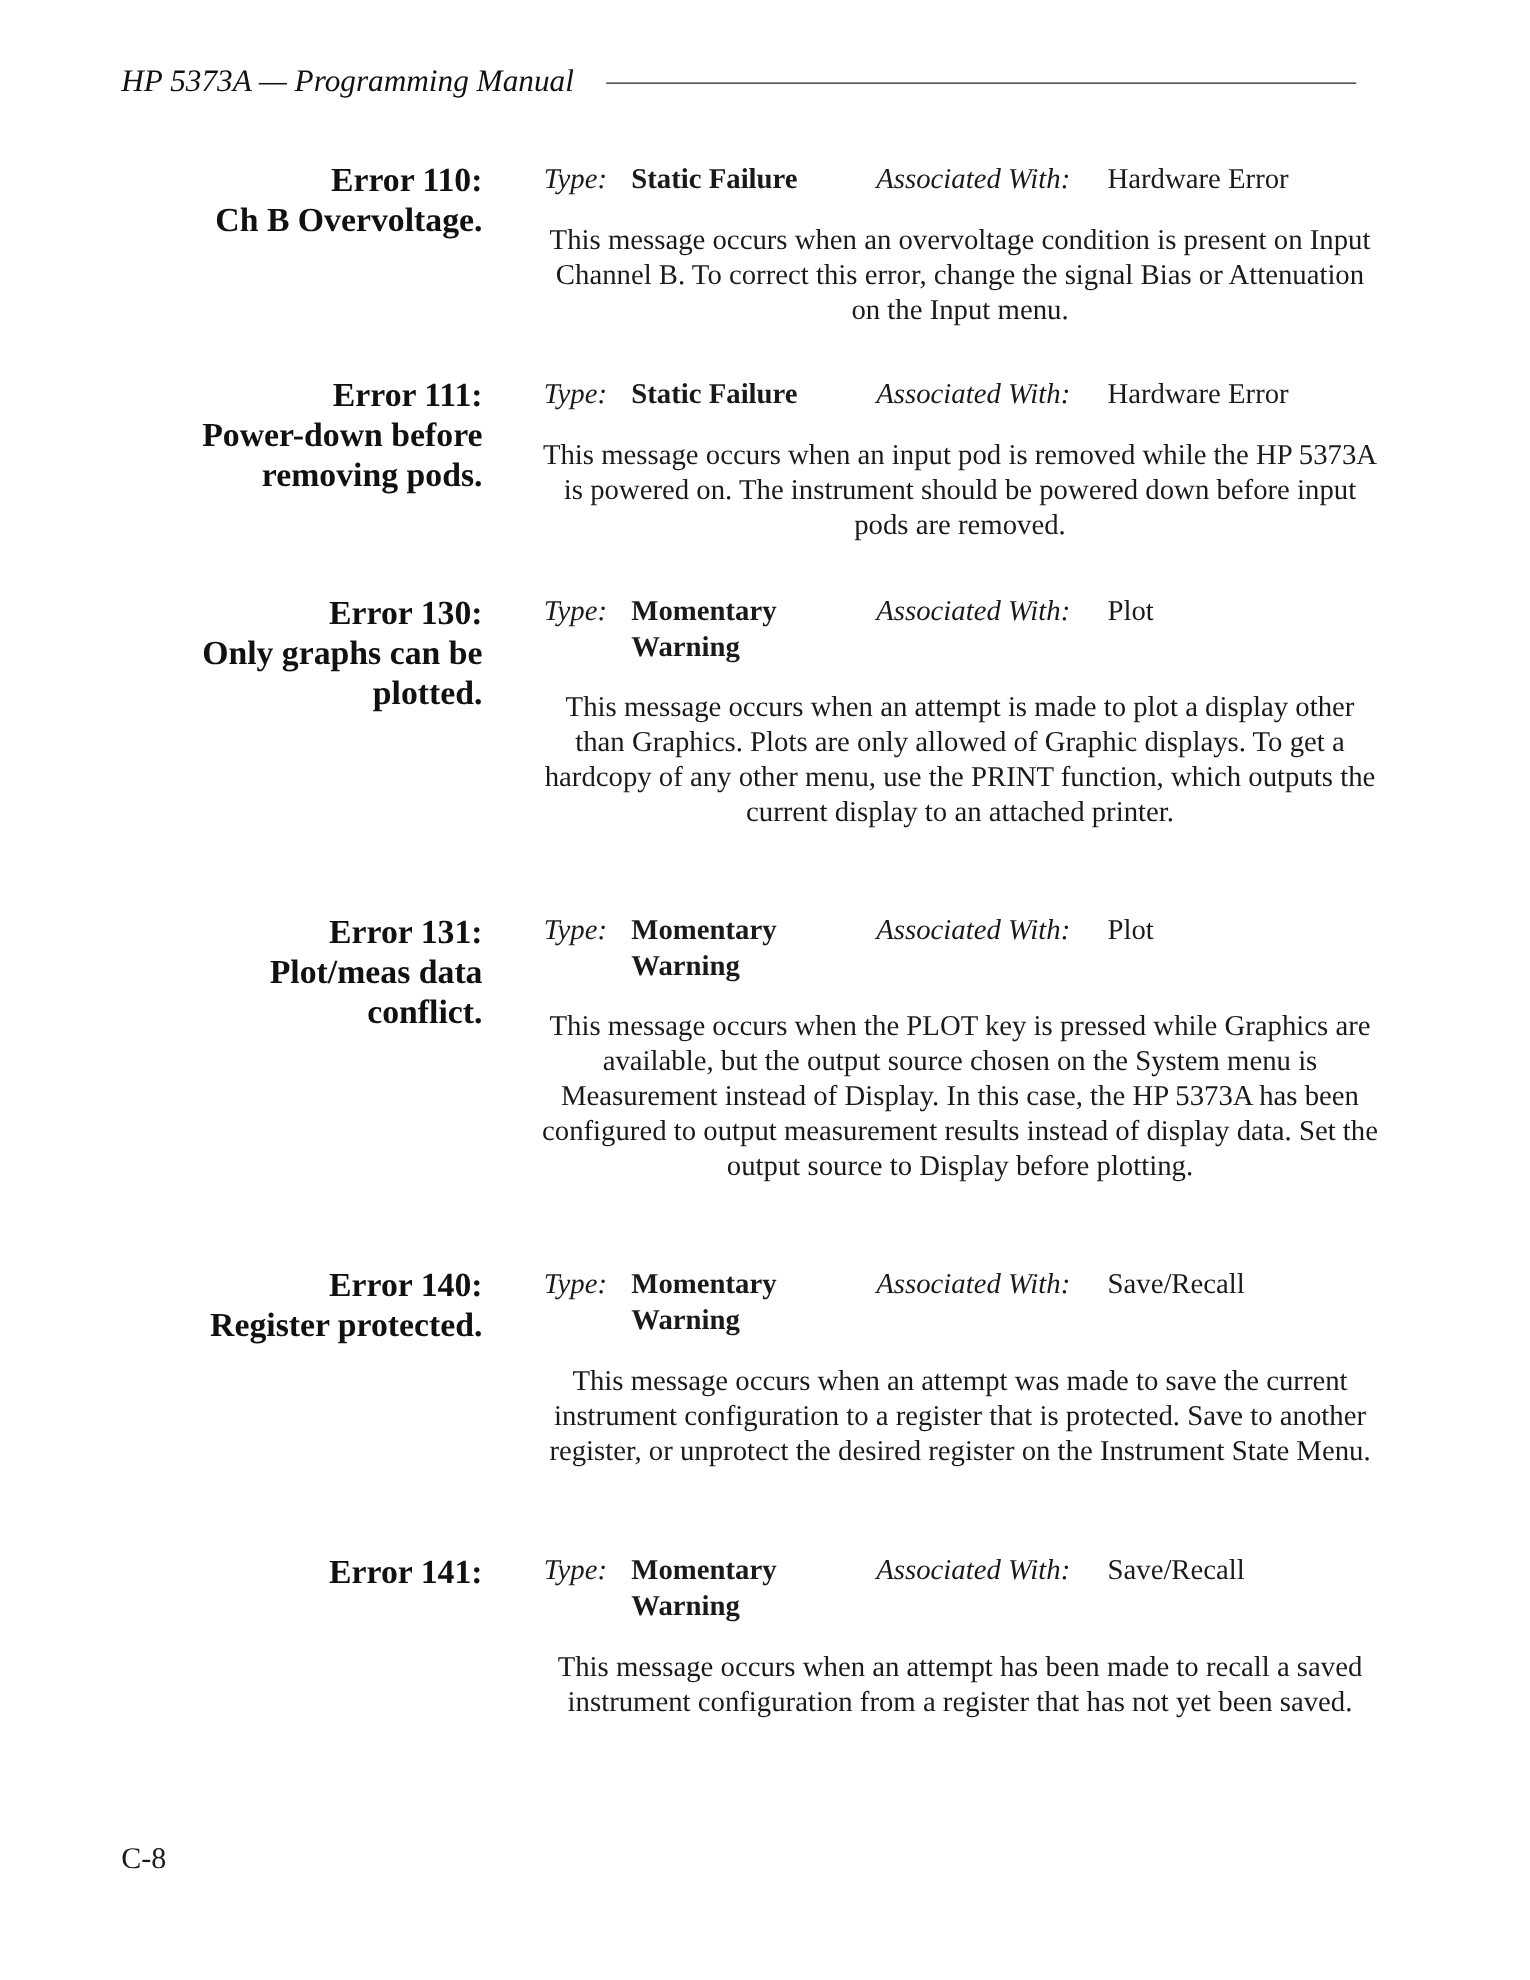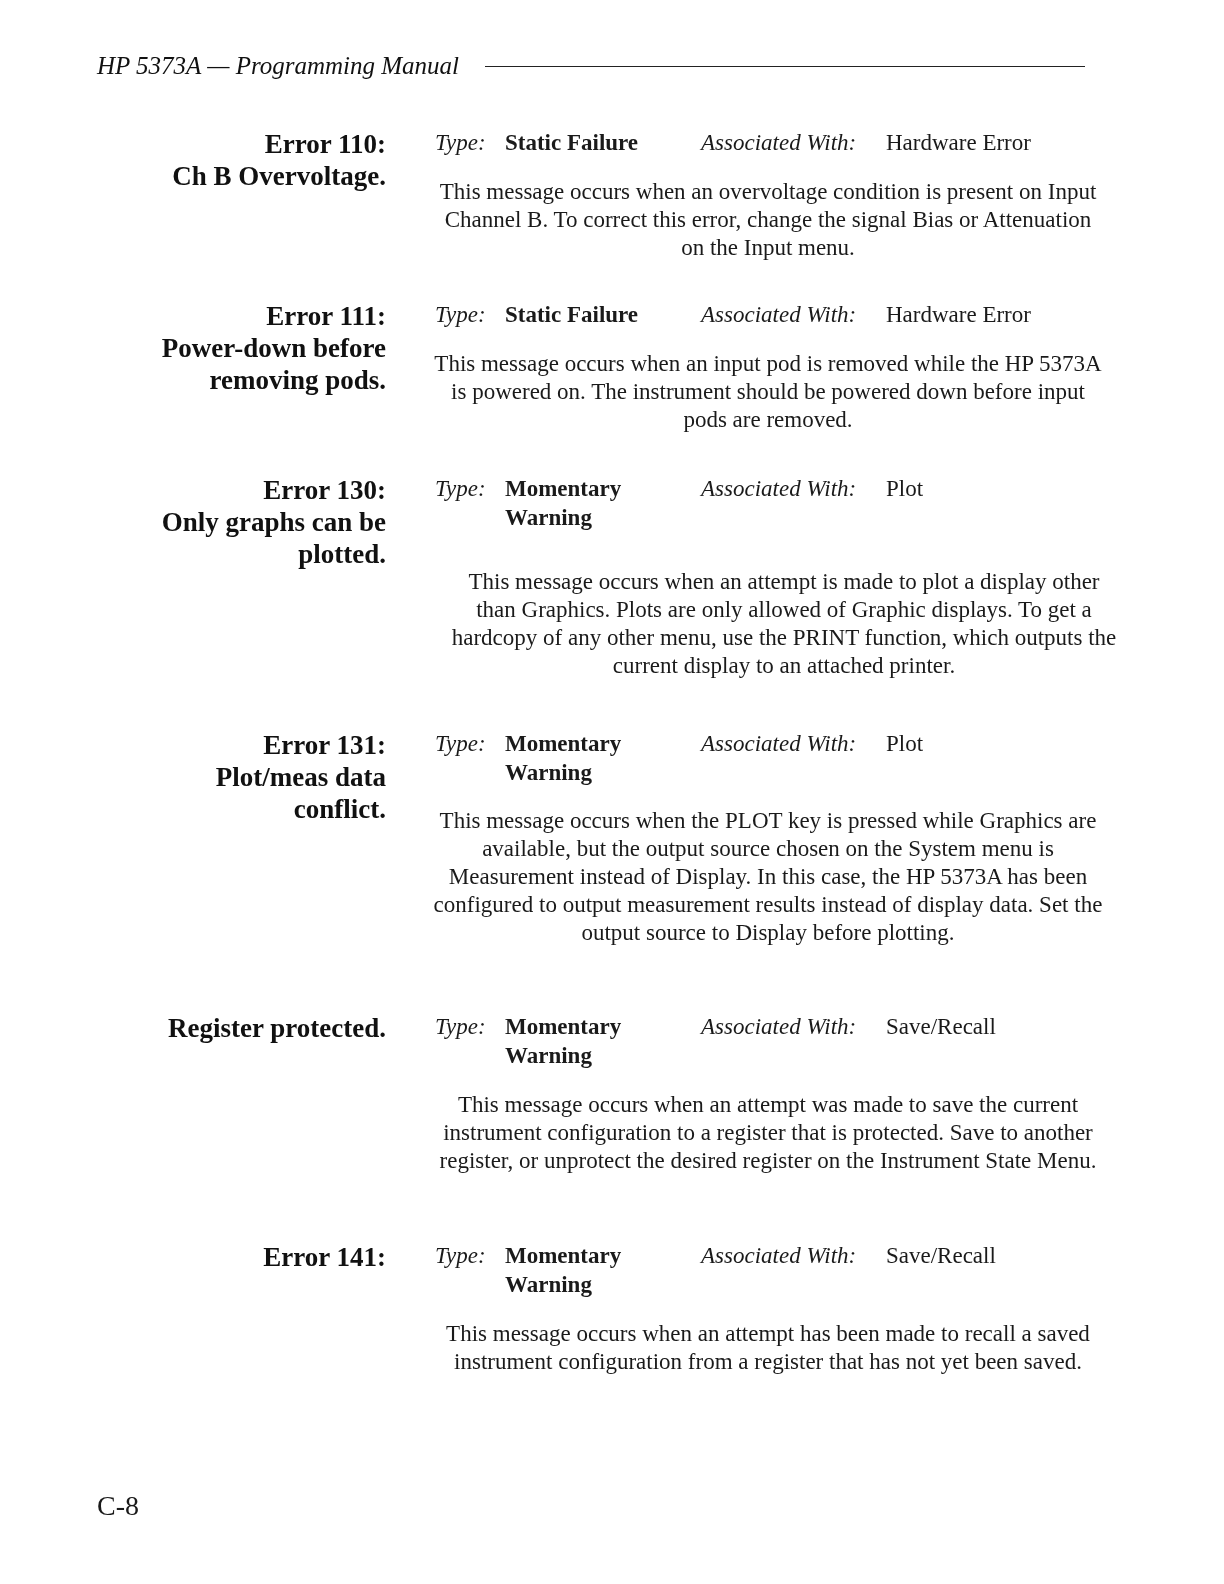--- a/index.html
+++ b/index.html
@@ -35,21 +35,21 @@
   .meta-type-value { position: absolute; left: 70px; top: 0; width: 170px; }
   .meta-assoc-label { position: absolute; left: 266px; top: 0; font-style: italic; }
   .meta-assoc-value { position: absolute; left: 451px; top: 0; white-space: nowrap; }
   .meta-type-value span { display: block; white-space: nowrap; font-weight: bold; }
   .desc {
     position: absolute; left: 433px; width: 670px;
     font-family: "Liberation Serif", serif; font-size: 23px; line-height: 28px; text-align: center;
   }
   .page-number {
     position: absolute; left: 97px; top: 1474px;
-    font-family: "Liberation Serif", serif; font-size: 28px; margin-top: 16px;
+    font-family: "Liberation Serif", serif; font-size: 24px;
   }
 </style>
 </head>
 <body>
 
 <div class="header">
   <span class="header-title">HP 5373A — Programming Manual</span>
   <span class="header-rule"></span>
 </div>
 
@@ -94,21 +94,21 @@
   </div>
   <div class="meta">
     <span class="meta-type-label">Type:</span>
     <div class="meta-type-value">
       <span>Momentary</span>
       <span>Warning</span>
     </div>
     <span class="meta-assoc-label">Associated With:</span>
     <span class="meta-assoc-value">Plot</span>
   </div>
-  <p class="desc" style="top:78px;margin:16px;">This message occurs when an attempt is made to plot a display other than Graphics. Plots are only allowed of Graphic displays. To get a hardcopy of any other menu, use the PRINT function, which outputs the current display to an attached printer.</p>
+  <p class="desc" style="top:78px;margin:0;">This message occurs when an attempt is made to plot a display other than Graphics. Plots are only allowed of Graphic displays. To get a hardcopy of any other menu, use the PRINT function, which outputs the current display to an attached printer.</p>
 </div>
 
 <div class="entry" style="top:729px;">
   <div class="entry-title">
     <span>Error 131:</span>
     <span>Plot/meas data</span>
     <span>conflict.</span>
   </div>
   <div class="meta">
     <span class="meta-type-label">Type:</span>
@@ -117,20 +117,21 @@
       <span>Warning</span>
     </div>
     <span class="meta-assoc-label">Associated With:</span>
     <span class="meta-assoc-value">Plot</span>
   </div>
   <p class="desc" style="top:78px;margin:0;">This message occurs when the PLOT key is pressed while Graphics are available, but the output source chosen on the System menu is Measurement instead of Display. In this case, the HP 5373A has been configured to output measurement results instead of display data. Set the output source to Display before plotting.</p>
 </div>
 
 <div class="entry" style="top:1012px;">
   <div class="entry-title">
+    <span>Error 140:</span>
     <span>Register protected.</span>
   </div>
   <div class="meta">
     <span class="meta-type-label">Type:</span>
     <div class="meta-type-value">
       <span>Momentary</span>
       <span>Warning</span>
     </div>
     <span class="meta-assoc-label">Associated With:</span>
     <span class="meta-assoc-value">Save/Recall</span>

